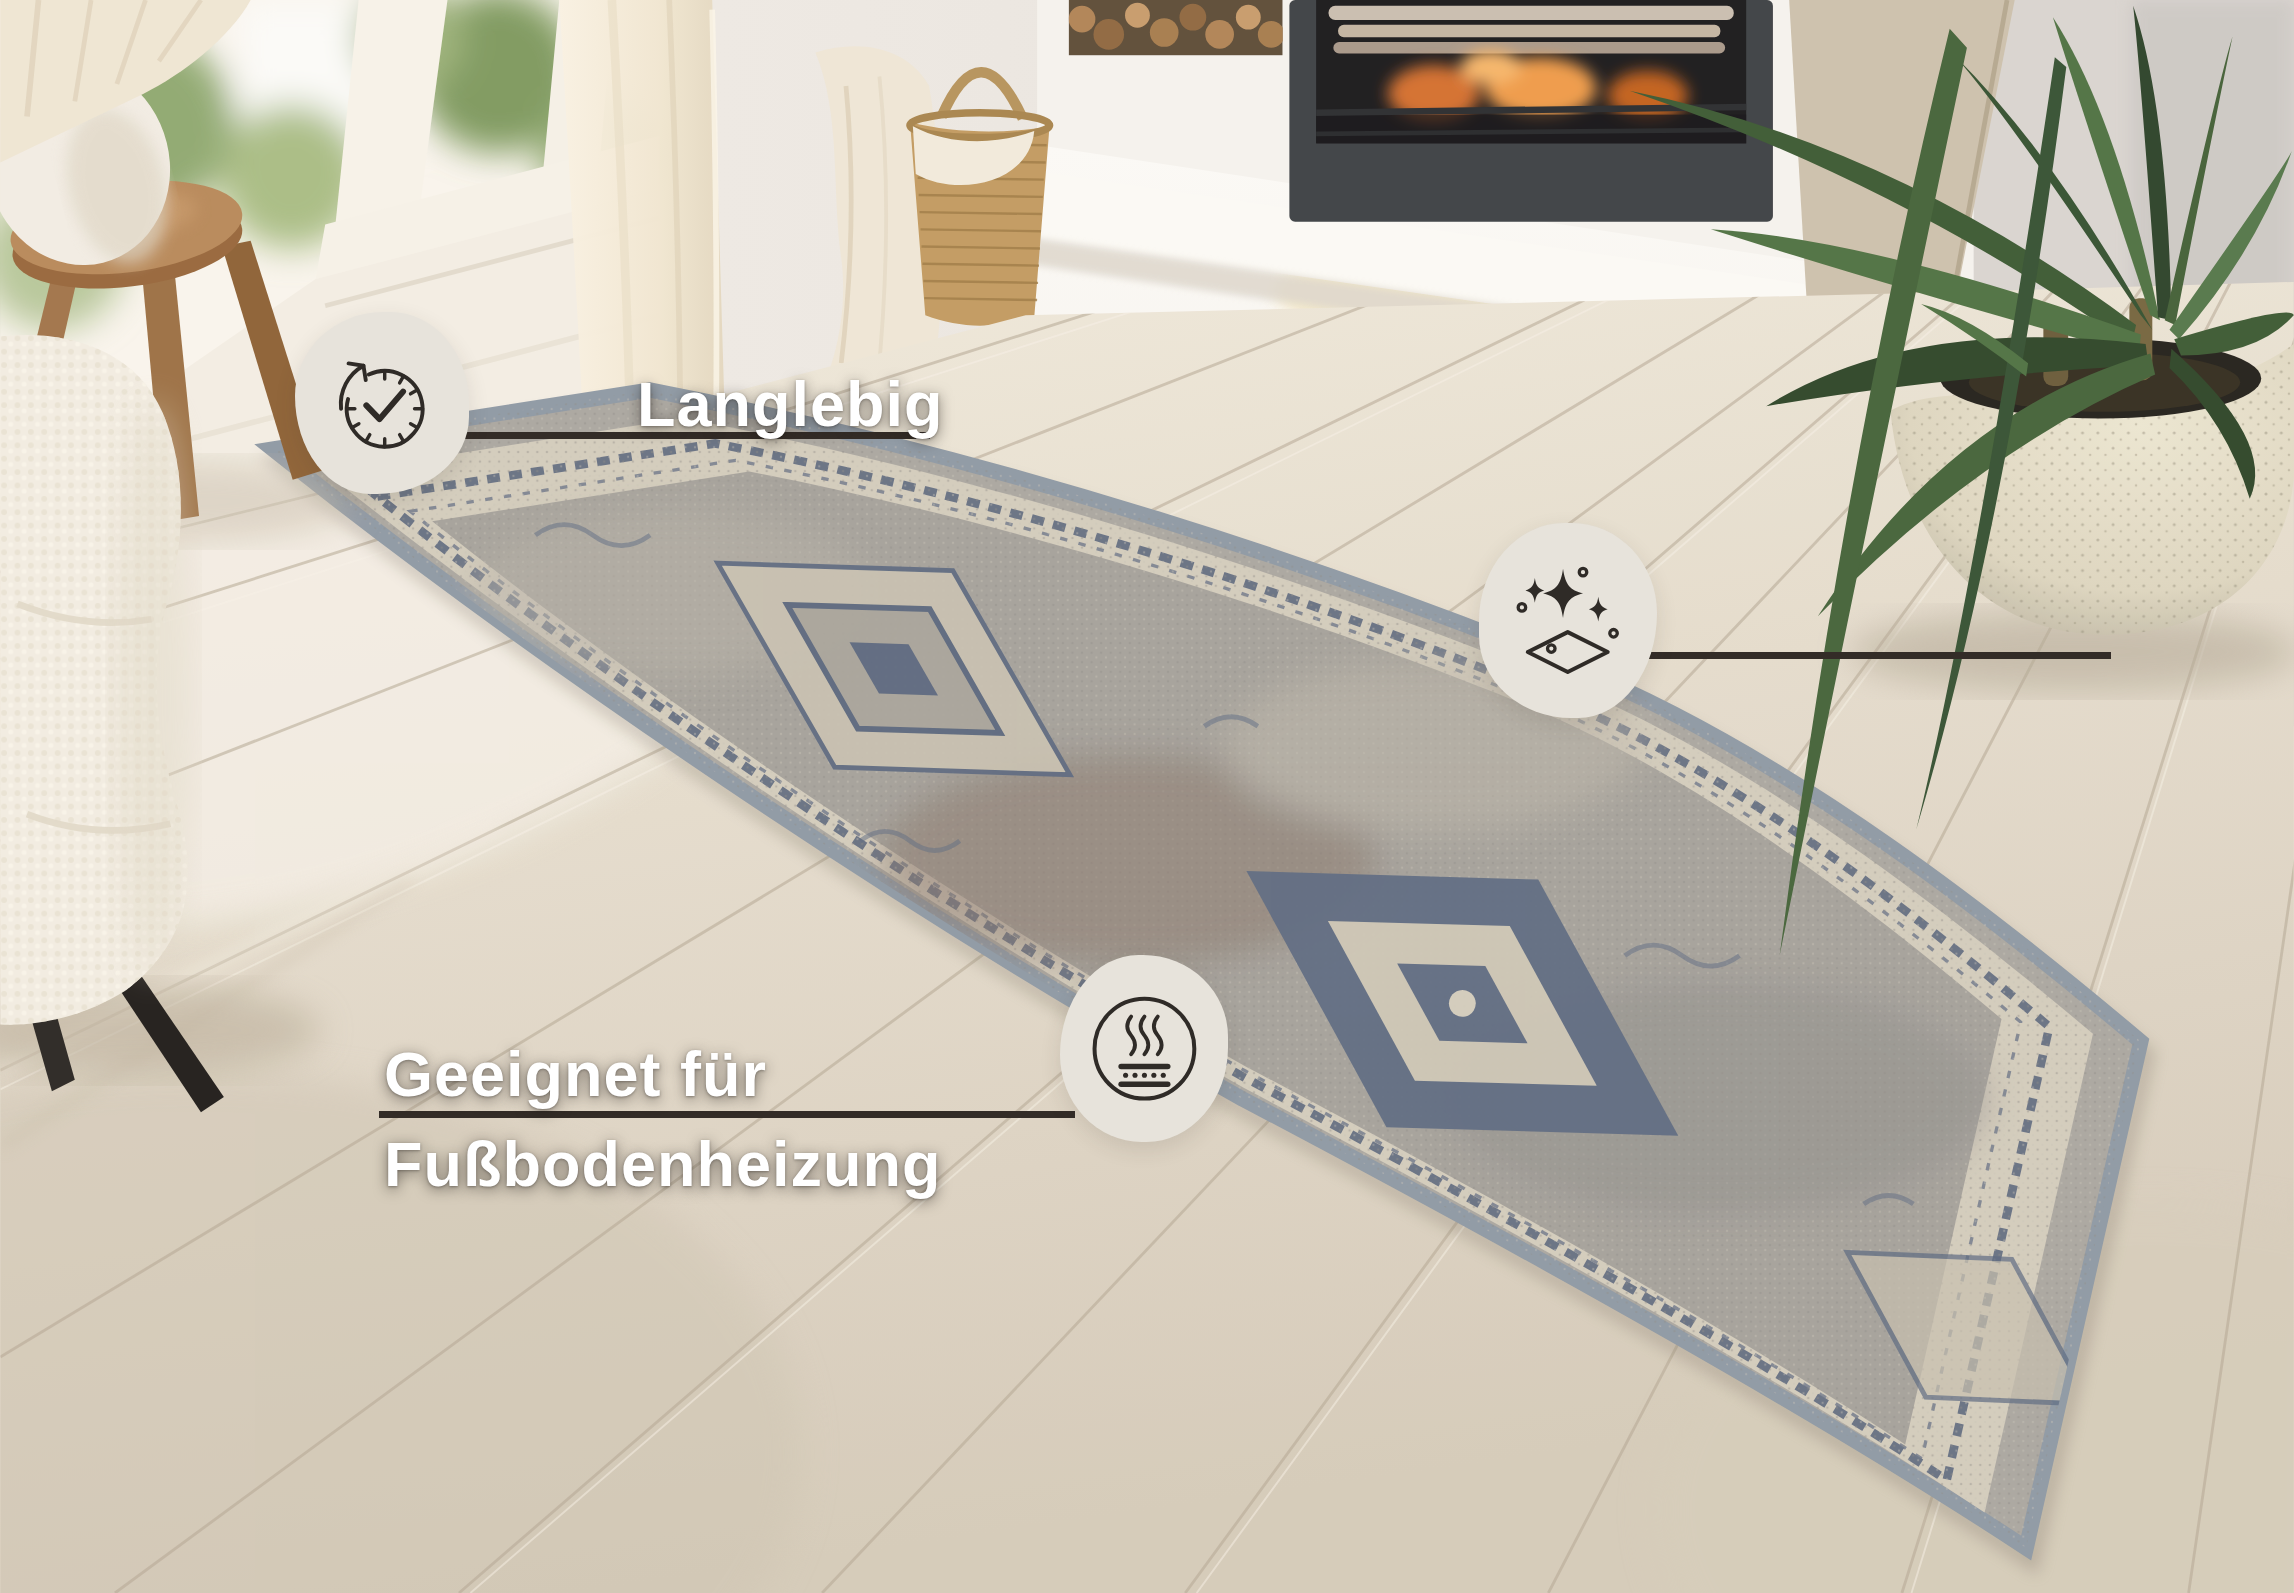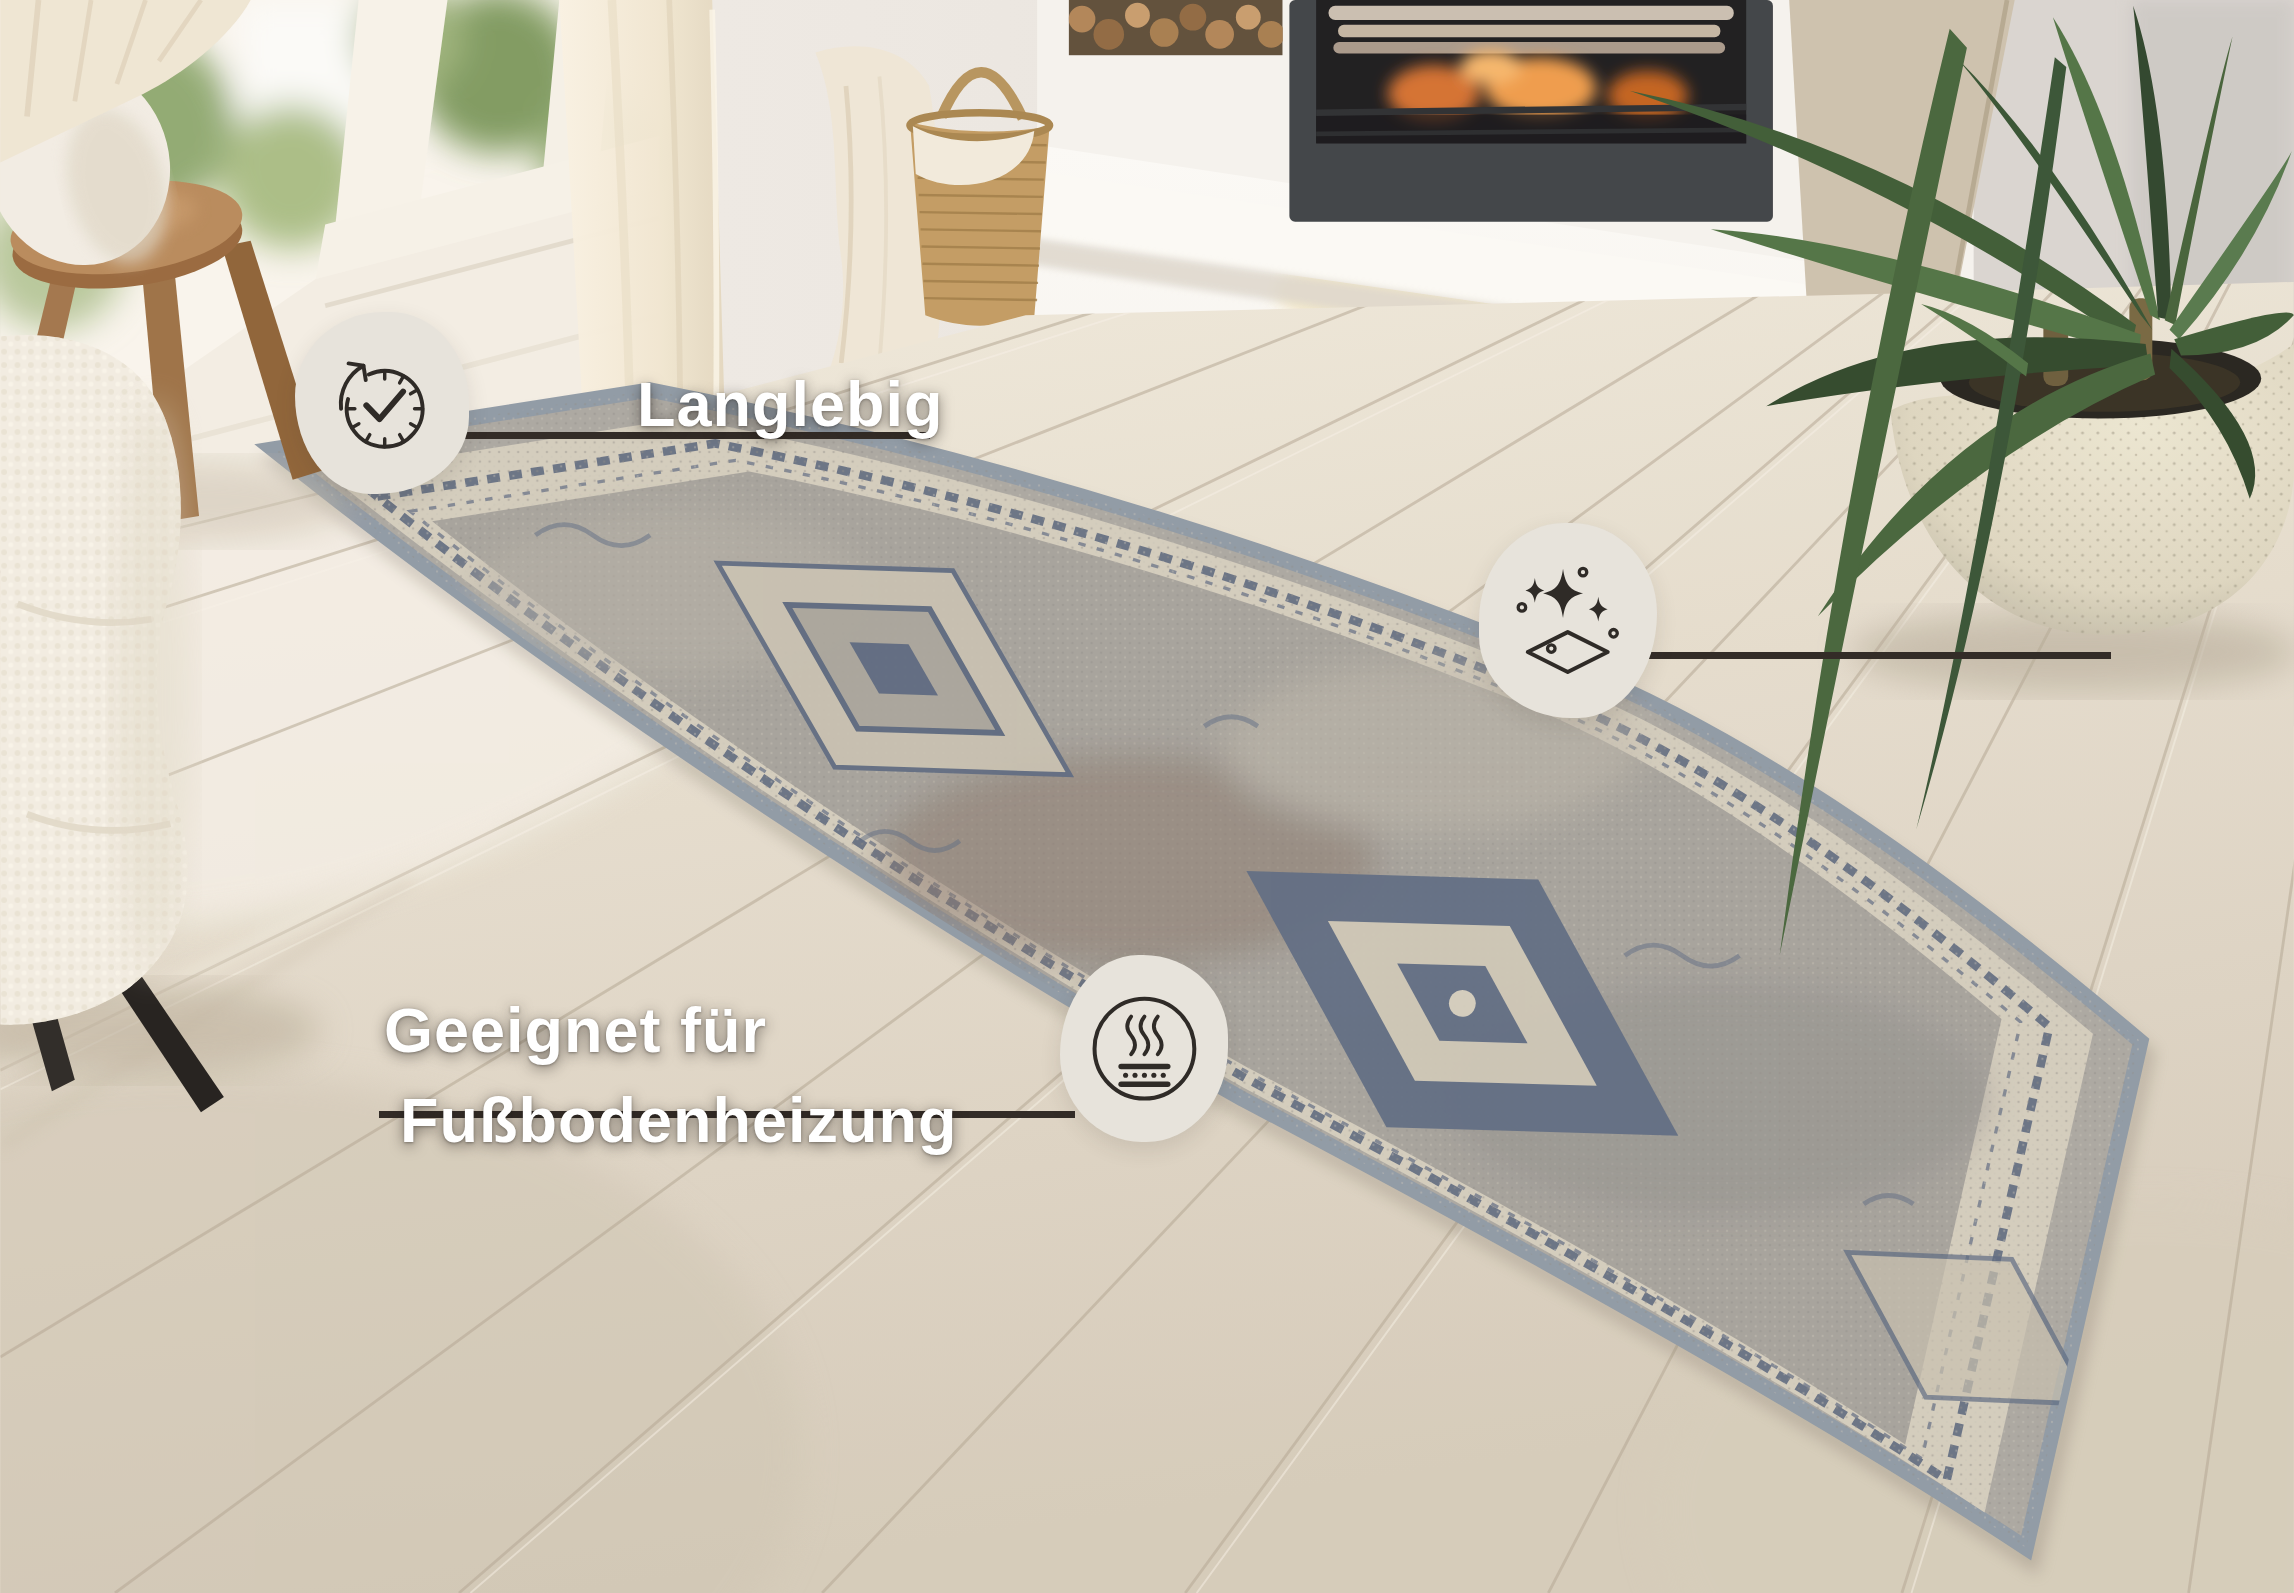--- a/index.html
+++ b/index.html
@@ -2,34 +2,34 @@
 <html><head>
 <meta charset="utf-8">
 <style>
   html,body{margin:0;padding:0;background:#777;}
   .stage{position:relative;width:2294px;height:1593px;overflow:hidden;
          font-family:"Liberation Sans",sans-serif;background:#e8e2d8;padding-left:21px;}
   .scene-svg{position:absolute;left:0;top:0;}
   .callout-label{position:absolute;color:#ffffff;font-weight:700;font-size:63px;line-height:1;
      letter-spacing:1px;white-space:nowrap;
      text-shadow:0 2.9px 13.4px rgba(35,30,25,.55),0 1px 2.9px rgba(35,30,25,.4);}
-  .callout-label .l2{display:block;margin-top:27px;margin-left:16px;}
+  .callout-label .l2{display:block;margin-top:27px;}
   .callout-underline{position:absolute;height:6.7px;background:#332c27;}
   .callout-badge{position:absolute;display:flex;align-items:center;justify-content:center;
      background:#e7e3db;box-shadow:0 7.6px 21px rgba(60,50,40,.12);}
   .badge-1{left:295px;top:312px;width:174px;height:182px;border-radius:53% 47% 55% 45% / 48% 52% 44% 56%;}
   .badge-2{left:1479px;top:523px;width:178px;height:195px;border-radius:50% 50% 46% 54% / 52% 48% 56% 44%;}
   .badge-3{left:1060px;top:955px;width:168px;height:187px;border-radius:48% 52% 50% 50% / 55% 45% 52% 48%;}
   .badge-icon{width:66%;height:66%;}
   .u-1{left:446px;top:432px;width:484px;}
   .u-2{left:1636px;top:652px;width:475px;}
   .u-3{left:379px;top:1111px;width:696px;}
   .lbl-1{left:637px;top:373px;}
   .lbl-2{left:1764px;top:585px;}
-  .lbl-3{left:384px;top:999px;}
+  .lbl-3{left:384px;top:1043px;}
 </style>
 </head>
 <body>
 
 <div class="stage">
 
   <svg class="scene-svg" width="2294" height="1593" viewBox="0 0 2400 1667" aria-hidden="true">
     <defs>
       <linearGradient id="wallGrad" x1="0" y1="0" x2="1" y2="0">
         <stop offset="0" stop-color="#f3efe9"></stop>

